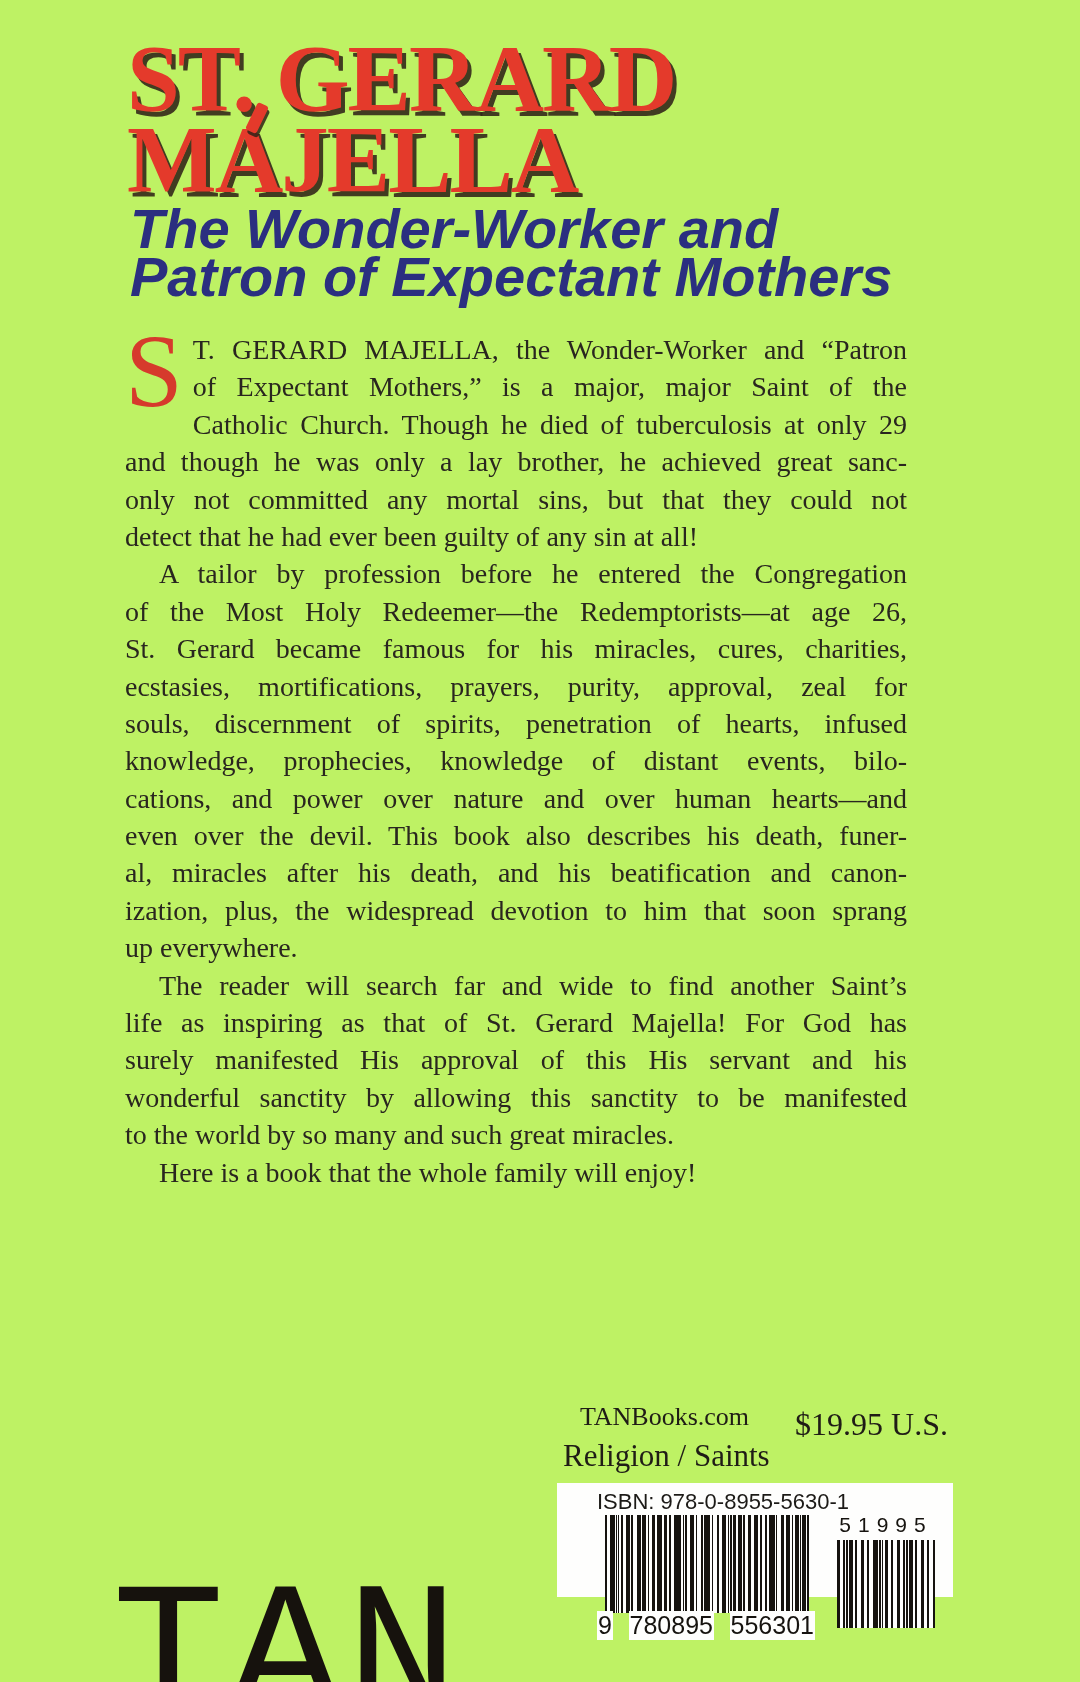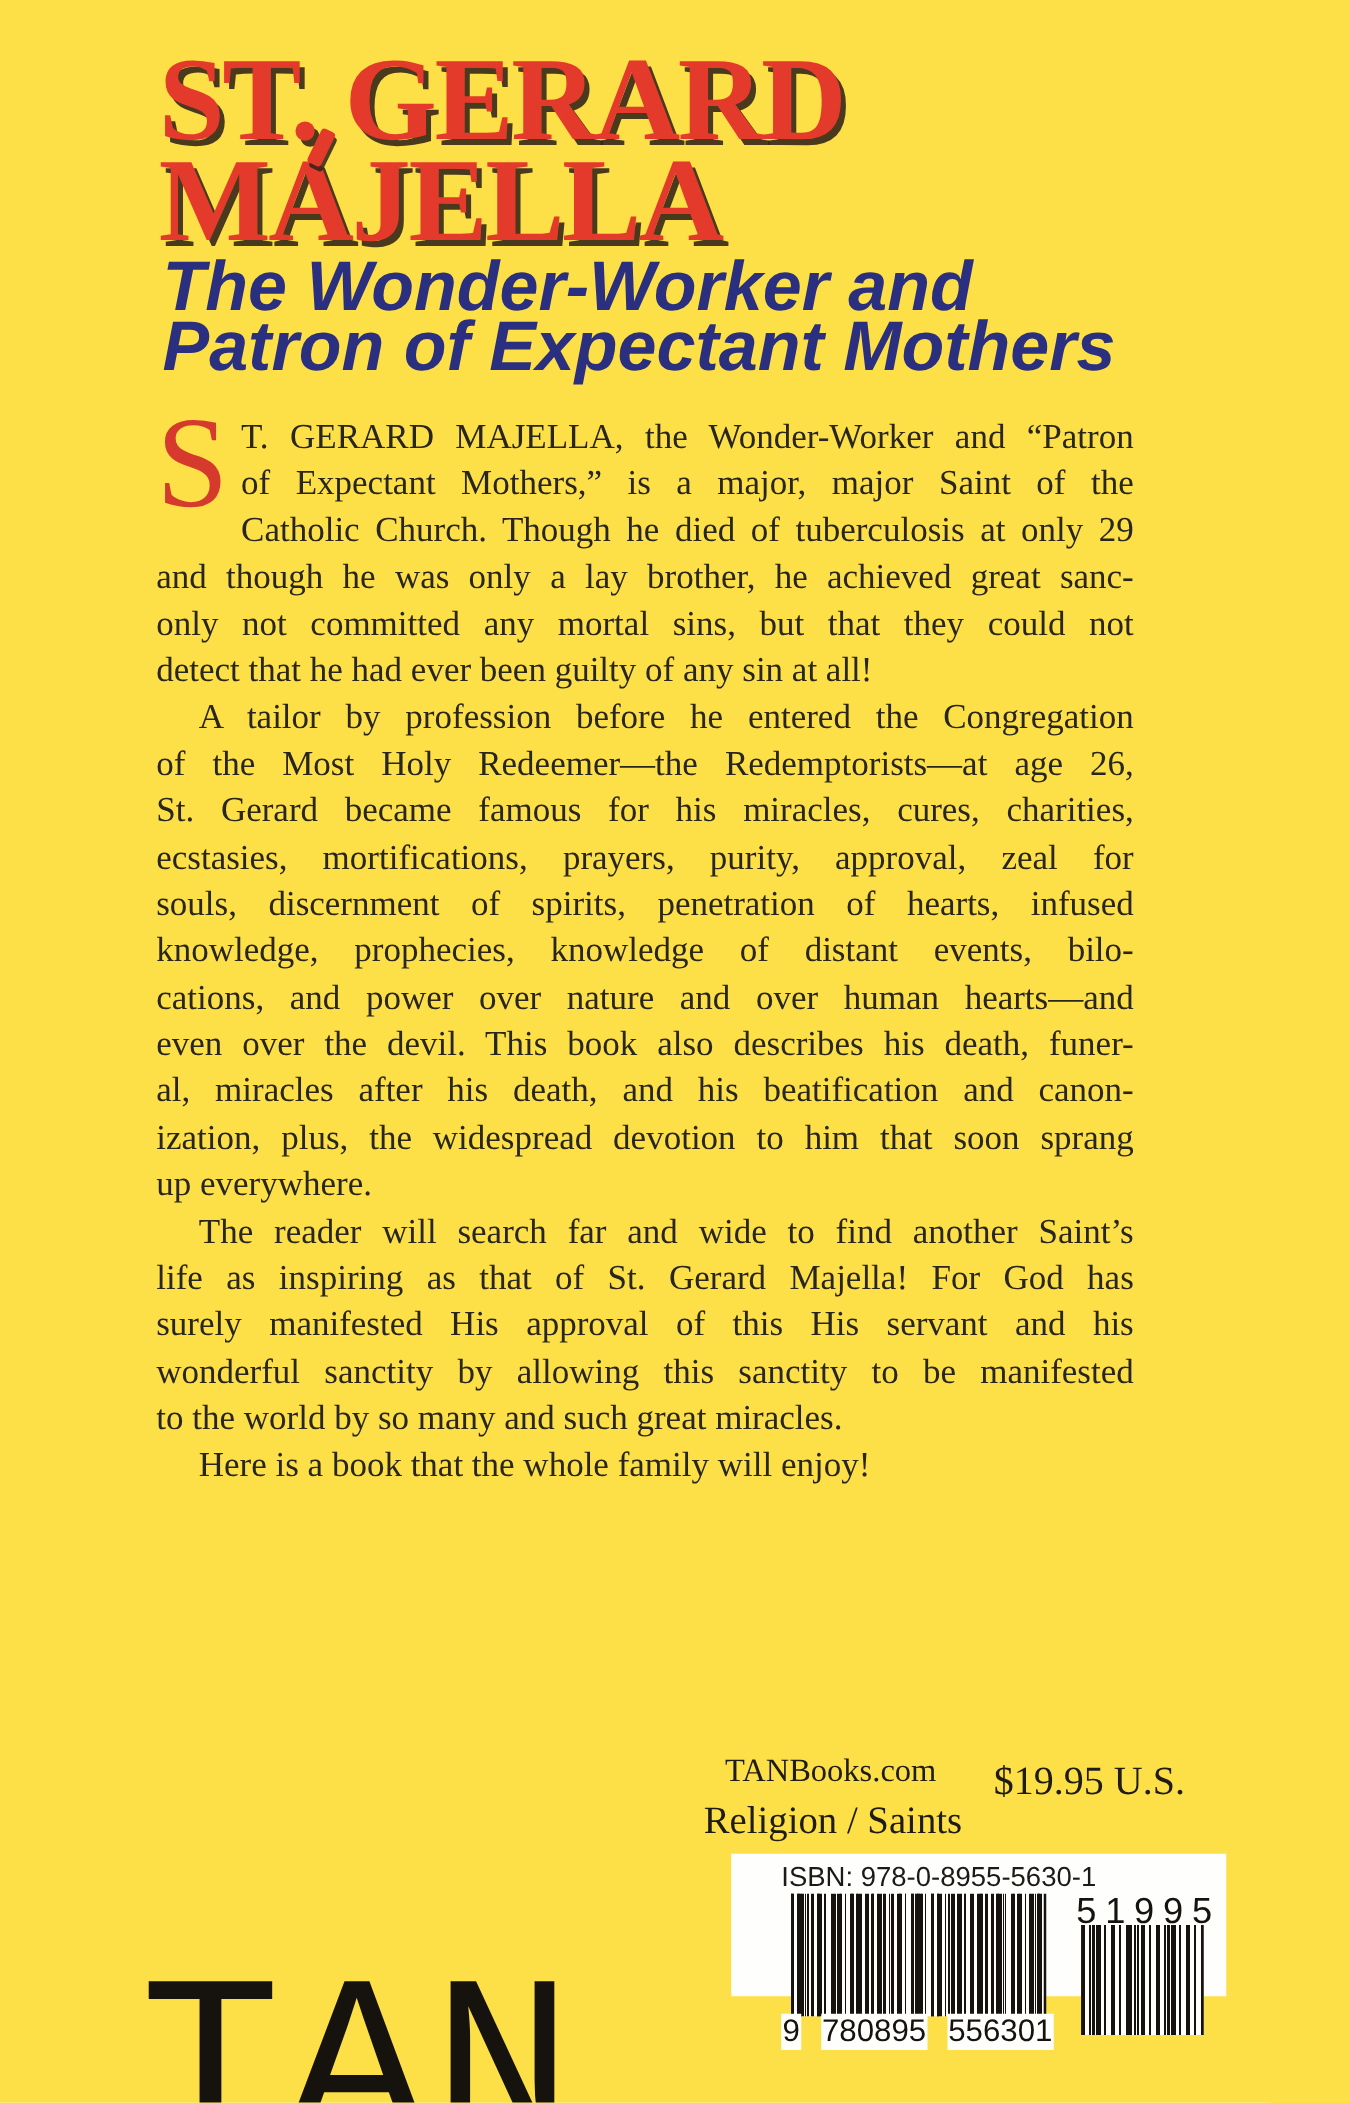--- a/index.html
+++ b/index.html
@@ -1,19 +1,19 @@
 <!DOCTYPE html>
 <html><head>
 <meta charset="utf-8">
 <style>
   html,body{margin:0;padding:0;}
   .cover{
     position:relative;
     width:1080px;height:1682px;
-    background:#fde047;
+    background:#bef264;
     overflow:hidden;
     font-family:"Liberation Serif", serif;
   }
   
   .title-line{
     position:absolute;left:127px;
     font-family:"Liberation Serif", serif;
     font-weight:700;
     font-size:95px;line-height:1;
     letter-spacing:-2px;
@@ -70,21 +70,21 @@
   .category{
     position:absolute;left:563px;top:1438px;
     font-size:31px;color:#1F1C16;text-align:right;
   }
   .price{
     position:absolute;right:132px;top:1406px;
     font-size:32px;color:#1F1C16;
   }
   
   .isbnbox{
-    position:absolute;left:585px;top:1483px;
+    position:absolute;left:557px;top:1483px;
     width:396px;height:114px;
     background:#FEFEFD;
   }
   .isbn-label{
     position:absolute;left:40px;top:6px;
     font-family:"Liberation Sans", sans-serif;
     font-size:22px;color:#1C1A17;
     white-space:nowrap;
   }
   .main-bc{position:absolute;left:40px;top:32px;width:218px;height:124px;}
@@ -104,21 +104,21 @@
     display:flex;justify-content:space-between;
     font-family:"Liberation Sans", sans-serif;
     font-size:25px;color:#16130F;
   }
   .main-digits span{background:#FEFEFD;padding:0 1px;}
   .supp-bc{position:absolute;left:276px;top:30px;width:106px;height:126px;}
   .supp-digits{
     position:absolute;left:0;top:0;width:100%;
     text-align:center;letter-spacing:7px;
     font-family:"Liberation Sans", sans-serif;
-    font-size:29px;color:#16130F;
+    font-size:21px;color:#16130F;
     white-space:nowrap;
   }
   .supp-bars{
     position:absolute;left:4px;top:27px;width:98px;height:88px;
     background-color:#FEFEFD;
     background-image:
       repeating-linear-gradient(90deg,#16130F 0 3px,transparent 3px 6px,#16130F 6px 8px,transparent 8px 12px),
       repeating-linear-gradient(90deg,#16130F 0 1px,transparent 1px 9px,#16130F 9px 11px,transparent 11px 15px);
   }
   

